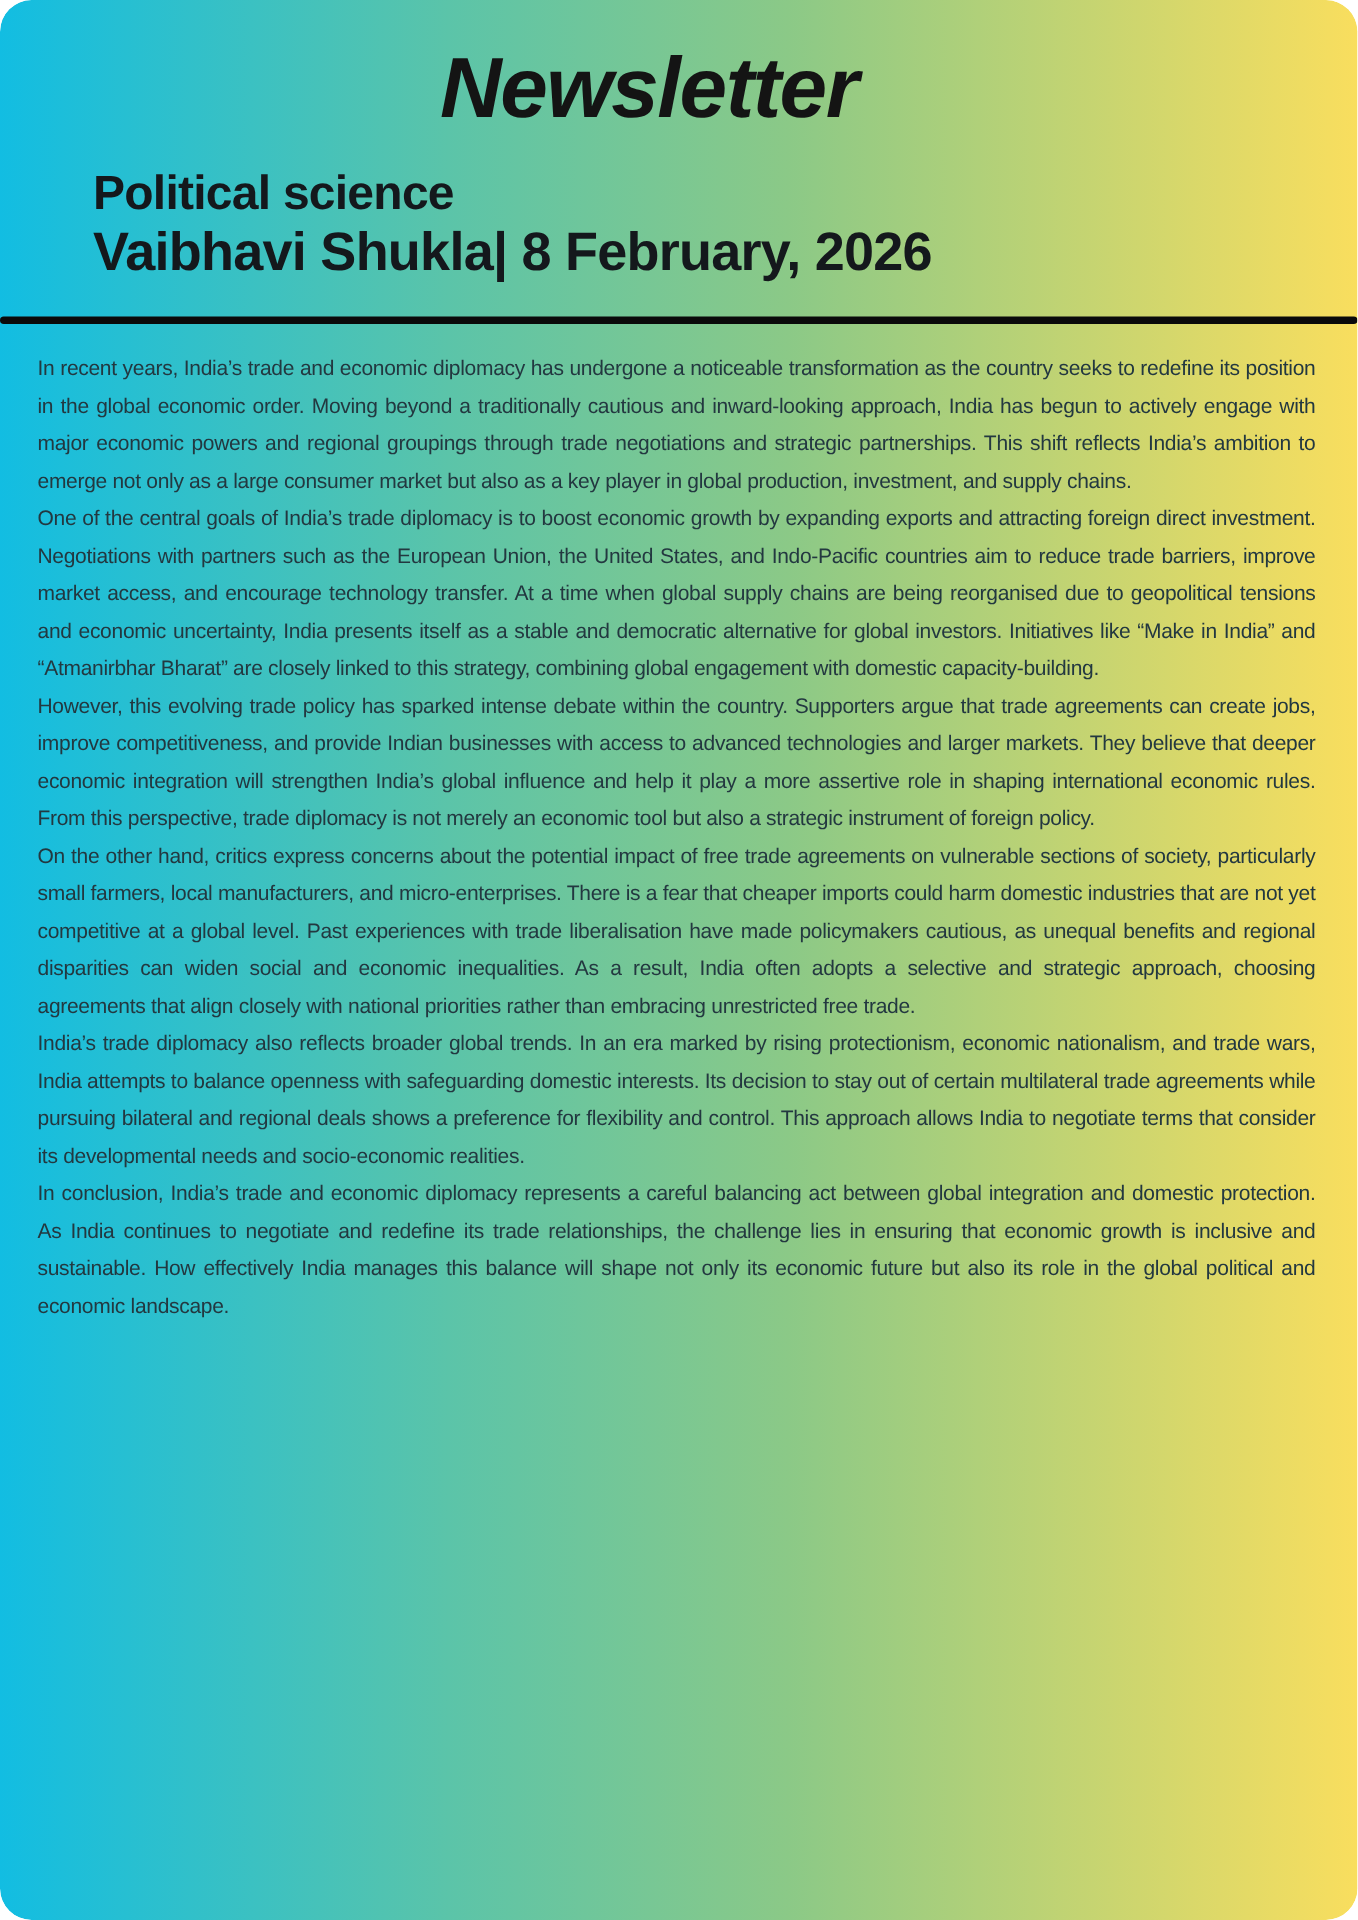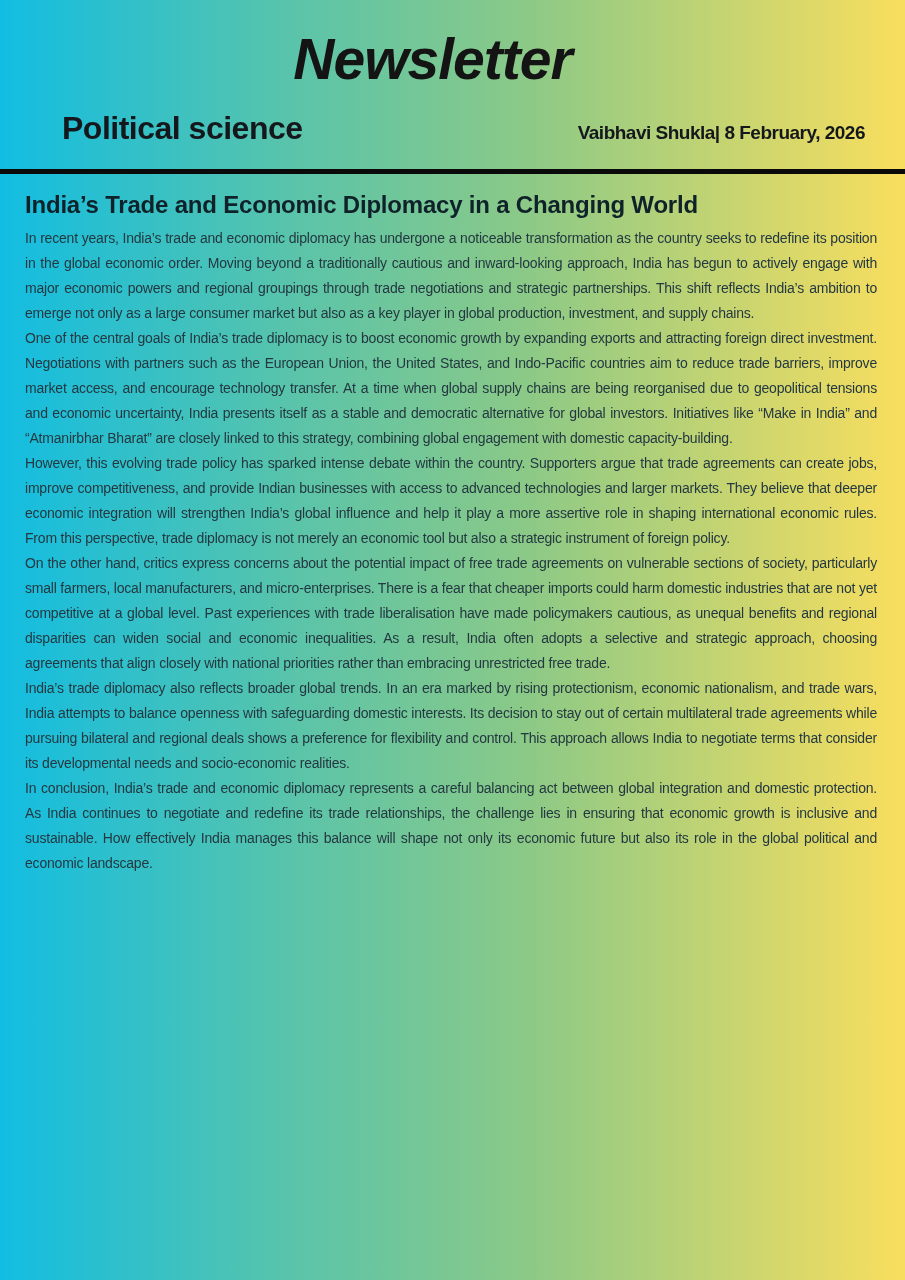--- a/index.html
+++ b/index.html
@@ -1,15 +1,15 @@
 <!DOCTYPE html>
 <html><head>
 <meta charset="utf-8">
 <style>
-  * { margin: 0; padding: 0; box-sizing: border-box; }
+  * { margin: 0; padding: 0; box-sizing: border-box; border-radius: 21px; }
   html, body { width: 905px; }
   body {
     font-family: "Liberation Sans", sans-serif;
     -webkit-font-smoothing: antialiased;
   }
   .page {
     width: 905px;
     height: 1280px;
     background: linear-gradient(90deg, #12BDE2 0%, #5BC4A9 33%, #8BC987 58%, #F9DE5E 100%);
     overflow: hidden;
@@ -26,29 +26,30 @@
     letter-spacing: -1px;
     line-height: 1.05;
     margin-right: 40px;
   }
   .meta-row {
     display: flex;
     justify-content: space-between;
     align-items: baseline;
     padding: 0 40px 0 62px;
     margin-top: 20px;
+    flex-direction: column;
   }
   .section-label {
     font-size: 32px;
     font-weight: 700;
     color: #14181c;
     letter-spacing: -0.5px;
   }
   .byline {
-    font-size: 19px;
+    font-size: 36px;
     font-weight: 700;
     color: #14181c;
     letter-spacing: -0.5px;
     text-align: center;
   }
   .divider {
     border: none;
     height: 5px;
     background: #0a0a0a;
     margin-top: 22px;
@@ -81,21 +82,20 @@
 
     <div class="meta-row">
       <span class="section-label">Political science</span>
       <span class="byline">Vaibhavi Shukla| 8 February, 2026</span>
     </div>
   </header>
 
   <hr class="divider">
 
   <main class="article">
-    <h2 class="article-title">India’s Trade and Economic Diplomacy in a Changing World</h2>
 
     <p>In recent years, India’s trade and economic diplomacy has undergone a noticeable transformation as the country seeks to redefine its position in the global economic order. Moving beyond a traditionally cautious and inward-looking approach, India has begun to actively engage with major economic powers and regional groupings through trade negotiations and strategic partnerships. This shift reflects India’s ambition to emerge not only as a large consumer market but also as a key player in global production, investment, and supply chains.</p>
     <p>One of the central goals of India’s trade diplomacy is to boost economic growth by expanding exports and attracting foreign direct investment. Negotiations with partners such as the European Union, the United States, and Indo-Pacific countries aim to reduce trade barriers, improve market access, and encourage technology transfer. At a time when global supply chains are being reorganised due to geopolitical tensions and economic uncertainty, India presents itself as a stable and democratic alternative for global investors. Initiatives like “Make in India” and “Atmanirbhar Bharat” are closely linked to this strategy, combining global engagement with domestic capacity-building.</p>
     <p>However, this evolving trade policy has sparked intense debate within the country. Supporters argue that trade agreements can create jobs, improve competitiveness, and provide Indian businesses with access to advanced technologies and larger markets. They believe that deeper economic integration will strengthen India’s global influence and help it play a more assertive role in shaping international economic rules. From this perspective, trade diplomacy is not merely an economic tool but also a strategic instrument of foreign policy.</p>
     <p>On the other hand, critics express concerns about the potential impact of free trade agreements on vulnerable sections of society, particularly small farmers, local manufacturers, and micro-enterprises. There is a fear that cheaper imports could harm domestic industries that are not yet competitive at a global level. Past experiences with trade liberalisation have made policymakers cautious, as unequal benefits and regional disparities can widen social and economic inequalities. As a result, India often adopts a selective and strategic approach, choosing agreements that align closely with national priorities rather than embracing unrestricted free trade.</p>
     <p>India’s trade diplomacy also reflects broader global trends. In an era marked by rising protectionism, economic nationalism, and trade wars, India attempts to balance openness with safeguarding domestic interests. Its decision to stay out of certain multilateral trade agreements while pursuing bilateral and regional deals shows a preference for flexibility and control. This approach allows India to negotiate terms that consider its developmental needs and socio-economic realities.</p>
     <p>In conclusion, India’s trade and economic diplomacy represents a careful balancing act between global integration and domestic protection. As India continues to negotiate and redefine its trade relationships, the challenge lies in ensuring that economic growth is inclusive and sustainable. How effectively India manages this balance will shape not only its economic future but also its role in the global political and economic landscape.</p>
   </main>
 
 </div>

